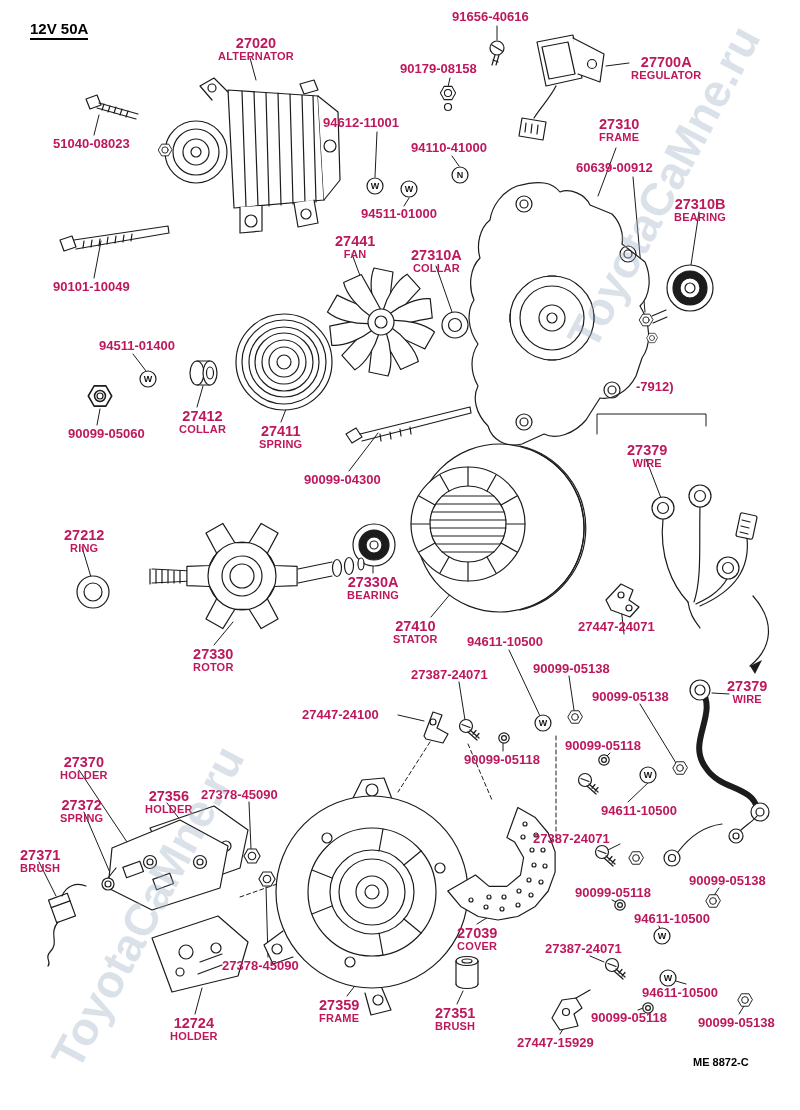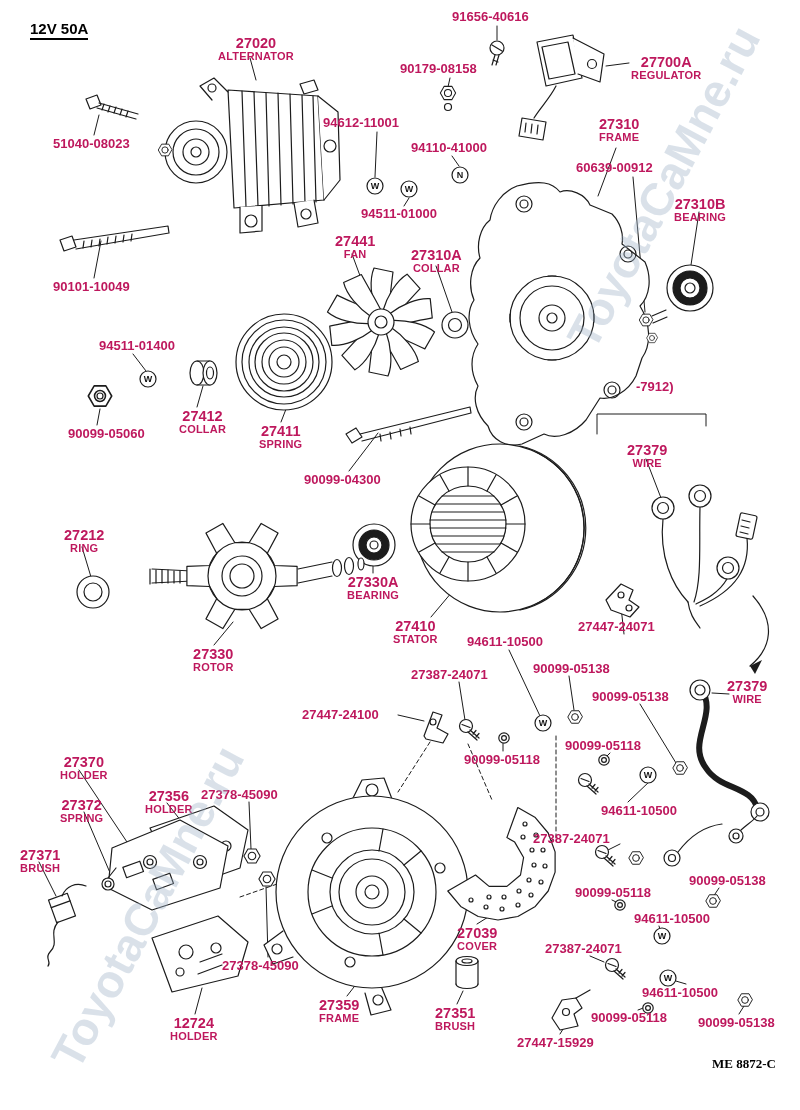--- a/index.html
+++ b/index.html
@@ -6,22 +6,22 @@
   html,body { width:800px; height:1110px; }
   body { position:relative; background:#fff; overflow:hidden;
          font-family:"Liberation Sans", sans-serif; color:#000; }
   svg.canvas { position:absolute; left:0; top:0; z-index:2; }
   .lbl { position:absolute; z-index:3; font-weight:bold; font-size:13px;
          line-height:1.06; white-space:nowrap; color:#be185d;text-align:center; }
   .lbl.big { font-size:14.5px; }
   .lbl .sub { display:block; font-size:11px; letter-spacing:.2px; }
   #spec { position:absolute; left:30px; top:20px; z-index:3; font-size:15px;
           font-weight:bold; border-bottom:2px solid #000; padding-bottom:1px; }
-  #doccode { position:absolute; left:712px; top:1056px; z-index:3;
-             font-size:13px; font-weight:bold;font-family:Liberation Serif, serif; }
+  #doccode { position:absolute; left:693px; top:1056px; z-index:3;
+             font-size:11px; font-weight:bold; }
   .wm { position:absolute; z-index:4; font-size:46px; font-weight:bold;
         color:#9fb3c8; opacity:.38; white-space:nowrap;
         transform-origin:0 0; transform:rotate(-62deg); pointer-events:none; }
 </style>
 </head>
 <body>
 
 <div id="spec">12V 50A</div>
 <div id="doccode">ME 8872-C</div>
 

